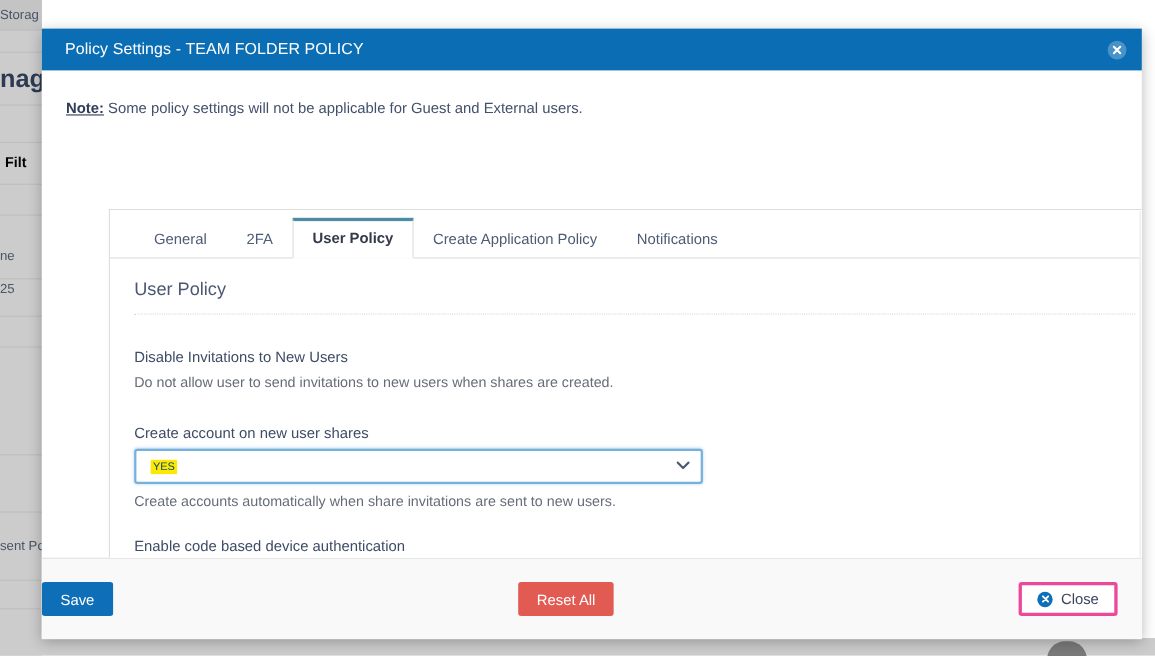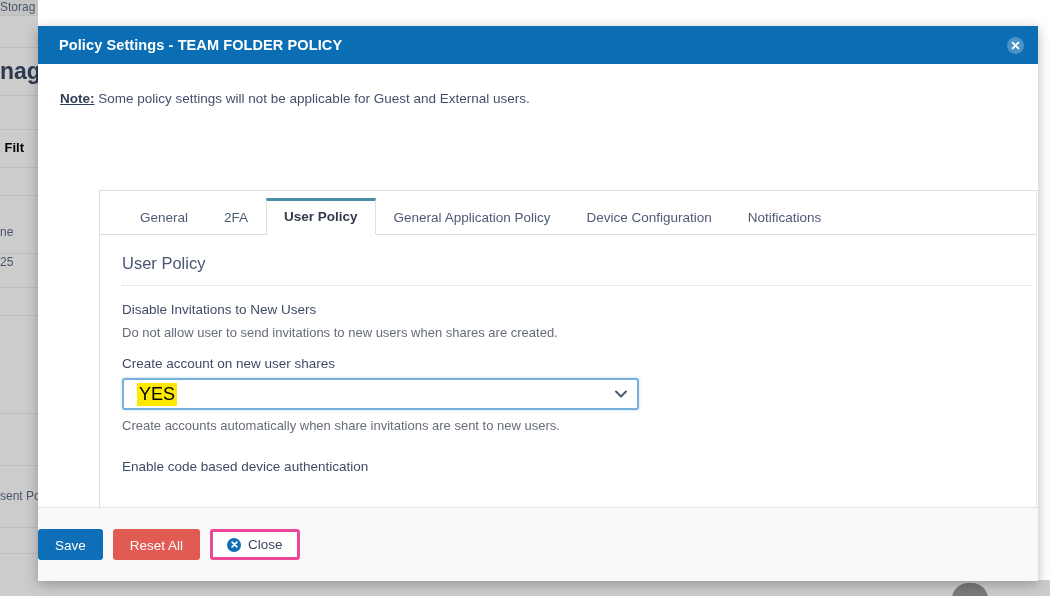--- a/index.html
+++ b/index.html
@@ -92,21 +92,21 @@
     display: flex;
     align-items: center;
     justify-content: space-between;
     padding: 0 14px 0 21px;
     box-sizing: border-box;
     flex: none;
   }
   .modal-title {
     color: #ffffff;
     font-size: 14.5px;
-    font-weight: bold;
+    font-weight: normal;
     letter-spacing: 0.1px;
   }
   .close-x-icon {
     width: 17px;
     height: 17px;
     border-radius: 50%;
     background: #4a93c8;
     display: flex;
     align-items: center;
     justify-content: center;
@@ -188,21 +188,21 @@
   }
   .section-heading {
     font-size: 16.5px;
     color: #4a5672;
     font-weight: normal;
     margin: 19px 0 0 0;
     padding-bottom: 12px;
     border-bottom: 1px dotted #d6d6d6;
   }
 
-  .form-group { margin-top: 16px; }
+  .form-group { margin-top: 31px; }
   .form-label {
     font-size: 13.5px;
     color: #3f4c66;
     margin-bottom: 7px;
   }
   .select-box {
     width: 517px;
     height: 32px;
     box-sizing: border-box;
     border: 1px solid #dcdcdc;
@@ -215,23 +215,23 @@
     font-size: 13.5px;
     color: #3a4560;
     cursor: pointer;
   }
   .select-box.focused {
     border: 2px solid #76b0db;
     box-shadow: 0 0 3px rgba(102,175,233,0.5);
   }
   .select-value.highlighted {
     background: #fce800;
-    color: #000000;
+    color: #0c4a6e;
     padding: 1px 2px;
-    font-size: 18px;
+    font-size: 10px;
   }
   .caret {
     color: #4a5672;
     font-size: 11px;
     line-height: 1;
   }
   .help-text {
     font-size: 13px;
     color: #666d78;
     margin-top: 8px;
@@ -259,23 +259,23 @@
   }
 
   
   .modal-footer {
     flex: none;
     height: 74px;
     background: #f9f9f9;
     border-top: 1px solid #e3e3e3;
     display: flex;
     align-items: center;
-    justify-content: flex-start;
+    justify-content: space-between;
     padding-right: 22px;
-    gap: 10px;
+    gap: 21px;
     box-sizing: border-box;
   }
   .btn {
     font-size: 13.5px;
     border-radius: 3px;
     padding: 0 16px;
     height: 31px;
     line-height: 31px;
     cursor: pointer;
     box-sizing: border-box;
@@ -301,21 +301,21 @@
     align-items: center;
     justify-content: center;
     flex: none;
   }
 </style>
 </head>
 <body>
 
 <div class="bg-page">
   <div class="bg-left-col" id="bg-strips">
-      <div class="bg-strip hdr" style="top: 0px; height: 16px;">Storag</div>
+      <div class="bg-strip hdr" style="top: 0px; height: 28px;">Storag</div>
       <div class="bg-strip" style="top: 28px; height: 20px;"></div>
       <div class="bg-strip tall-title" style="top: 48px; height: 48px;">nage</div>
       <div class="bg-strip" style="top: 96px; height: 34px;"></div>
       <div class="bg-strip filt" style="top: 130px; height: 38px;">Filt</div>
       <div class="bg-strip" style="top: 168px; height: 28px;"></div>
       <div class="bg-strip" style="top: 212px; height: 42px;">ne</div>
       <div class="bg-strip" style="top: 238px; height: 50px;">25</div>
       <div class="bg-strip" style="top: 288px; height: 28px;"></div>
       <div class="bg-strip hdr" style="top: 316px; height: 48px; margin-left: 44px;">DER P</div>
       <div class="bg-strip" style="top: 364px; height: 50px;"></div>
@@ -343,22 +343,21 @@
     <div class="note-line">
       <span class="note-label">Note:</span><span> Some policy settings will not be applicable for Guest and External users.</span>
     </div>
 
     <div class="tab-panel">
 
       <div class="tab-strip" id="tab-strip">
           <div class="tab">General</div>
           <div class="tab">2FA</div>
           <div class="tab active">User Policy</div>
-          <div class="tab">General Application Policy</div>
-          <div class="tab">Device Configuration</div>
+          <div class="tab">Create Application Policy</div>
           <div class="tab">Notifications</div>
         </div>
 
       <div class="tab-content">
         <div class="section-heading">User Policy</div>
 
         <div class="form-group">
           <div class="form-label">Disable Invitations to New Users</div>
           <div class="help-text">Do not allow user to send invitations to new users when shares are created.</div>
         </div>

